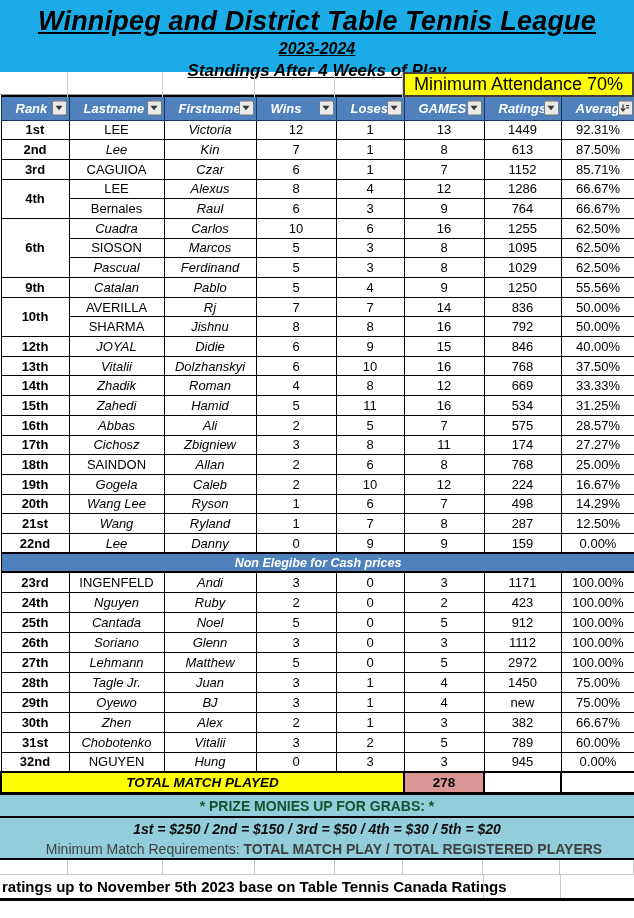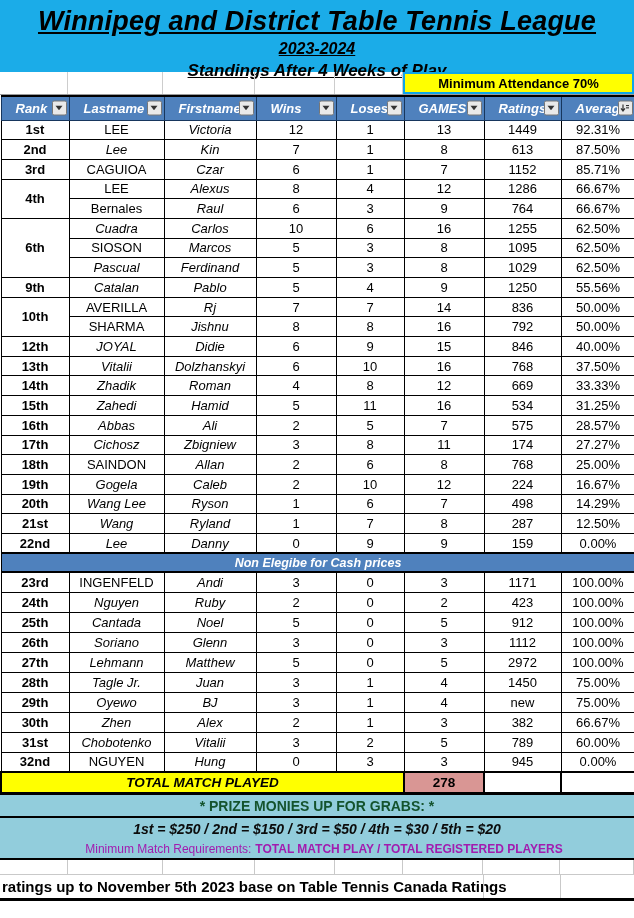--- a/index.html
+++ b/index.html
@@ -9,21 +9,21 @@
 
   
   .banner { height: 72px; background: var(--banner-cyan, #1bace8); text-align: center; padding-top: 6px; }
   .banner .title { font-size: 27px; font-weight: bold; font-style: italic; text-decoration: underline; color: #000; letter-spacing: .2px; }
   .banner .season { font-size: 16px; font-weight: bold; font-style: italic; text-decoration: underline; margin-top: 3px; }
   .banner .subtitle { font-size: 17px; font-weight: bold; font-style: italic; text-decoration: underline; margin-top: 3px; }
 
   
   .attendance-row { height: 23px; display: grid; grid-template-columns: 68px 95px 92px 80px 68px 231px; border-bottom: 1px solid #9a9a9a; }
   .attendance-row .ghost-cell { border-right: 1px solid #cdcdcd; }
-  .attendance-box { background: var(--attendance-yellow, #ffff00); border: 2px solid #0ea5e9; font-weight: bold; font-size: 13px; display: flex; align-items: center; justify-content: center; }
+  .attendance-box { background: var(--attendance-yellow, #ffff00); border: 2px solid #404040; font-weight: normal; font-size: 18px; display: flex; align-items: center; justify-content: center; }
 
   
   table { border-collapse: collapse; table-layout: fixed; width: 634px; }
   thead th { background: var(--header-blue, #4f81bd); color: #fff; font-weight: bold; font-style: italic; font-size: 13px; height: 24px; border: 1px solid #17365d; border-top: 2px solid #000; position: relative; text-align: left; padding-left: 14px; overflow: hidden; white-space: nowrap; }
   thead th .hdr-label { display:inline-block; width: 100%; text-align: left; padding-right: 10px; }
   .filter-btn { position: absolute; right: 2px; top: 50%; transform: translateY(-50%); width: 15px; height: 15px; background: #e9e9e9; border: 1px solid #777; border-radius: 2px; display: flex; align-items: center; justify-content: center; cursor: pointer; }
   .filter-btn svg { display:block; }
 
   tbody td { border: 1px solid #000; text-align: center; font-size: 13px; height: 19.7px; padding: 0 1px; color: #000; background: #fff; overflow: hidden; white-space: nowrap; }
   tbody tr.ne-row td { height: 20px; }
@@ -35,21 +35,21 @@
   tr.divider-row td { background: var(--divider-blue, #4f81bd); color: #fff; font-weight: bold; font-style: italic; font-size: 12.5px; height: 19px; border: 2px solid #000; border-left: 1px solid #000; border-right: 1px solid #000; }
 
   tr.totals-row td { height: 21px; font-weight: bold; border: 2px solid #000; }
   tr.totals-row td.totals-label { background: var(--totals-yellow, #ffff00); font-style: italic; font-size: 13.5px; }
   tr.totals-row td.totals-value { background: var(--total-pink, #d99694); font-size: 13.5px; }
 
   
   .prize-section { background: var(--footer-blue, #92cddc); border-top: 1px solid #000; border-bottom: 2px solid #000; }
   .prize-header { height: 23px; display:flex; align-items:center; justify-content:center; font-weight: bold; font-size: 14px; border-bottom: 2px solid #000; color:#14532d; }
   .prize-breakdown { height: 21px; display:flex; align-items:center; justify-content:center; font-weight: bold; font-style: italic; font-size: 14px; color:#0b0b0b; }
-  .prize-reqs { height: 19px; display:flex; align-items:center; justify-content:center; font-size: 12px; color:#a21caf;padding-left:14px; }
+  .prize-reqs { height: 19px; display:flex; align-items:center; justify-content:center; font-size: 14px; color:#404040;padding-left:14px; }
   .prize-reqs .req-label { font-weight: normal; margin-right: 4px; }
   .prize-reqs .req-value { font-weight: bold; }
 
   
   .spacer-row { height: 15px; display: grid; grid-template-columns: 68px 95px 92px 80px 68px 80px 77px 74px; border-bottom: 1px solid #c9c9c9; }
   .spacer-row div { border-right: 1px solid #c9c9c9; }
 
   
   .ratings-row { height: 26px; display: grid; grid-template-columns: 483px 77px 74px; border-bottom: 3px solid #000; align-items: center; }
   .ratings-row .note { font-weight: bold; font-size: 15px; white-space: nowrap; padding-left: 2px; }

